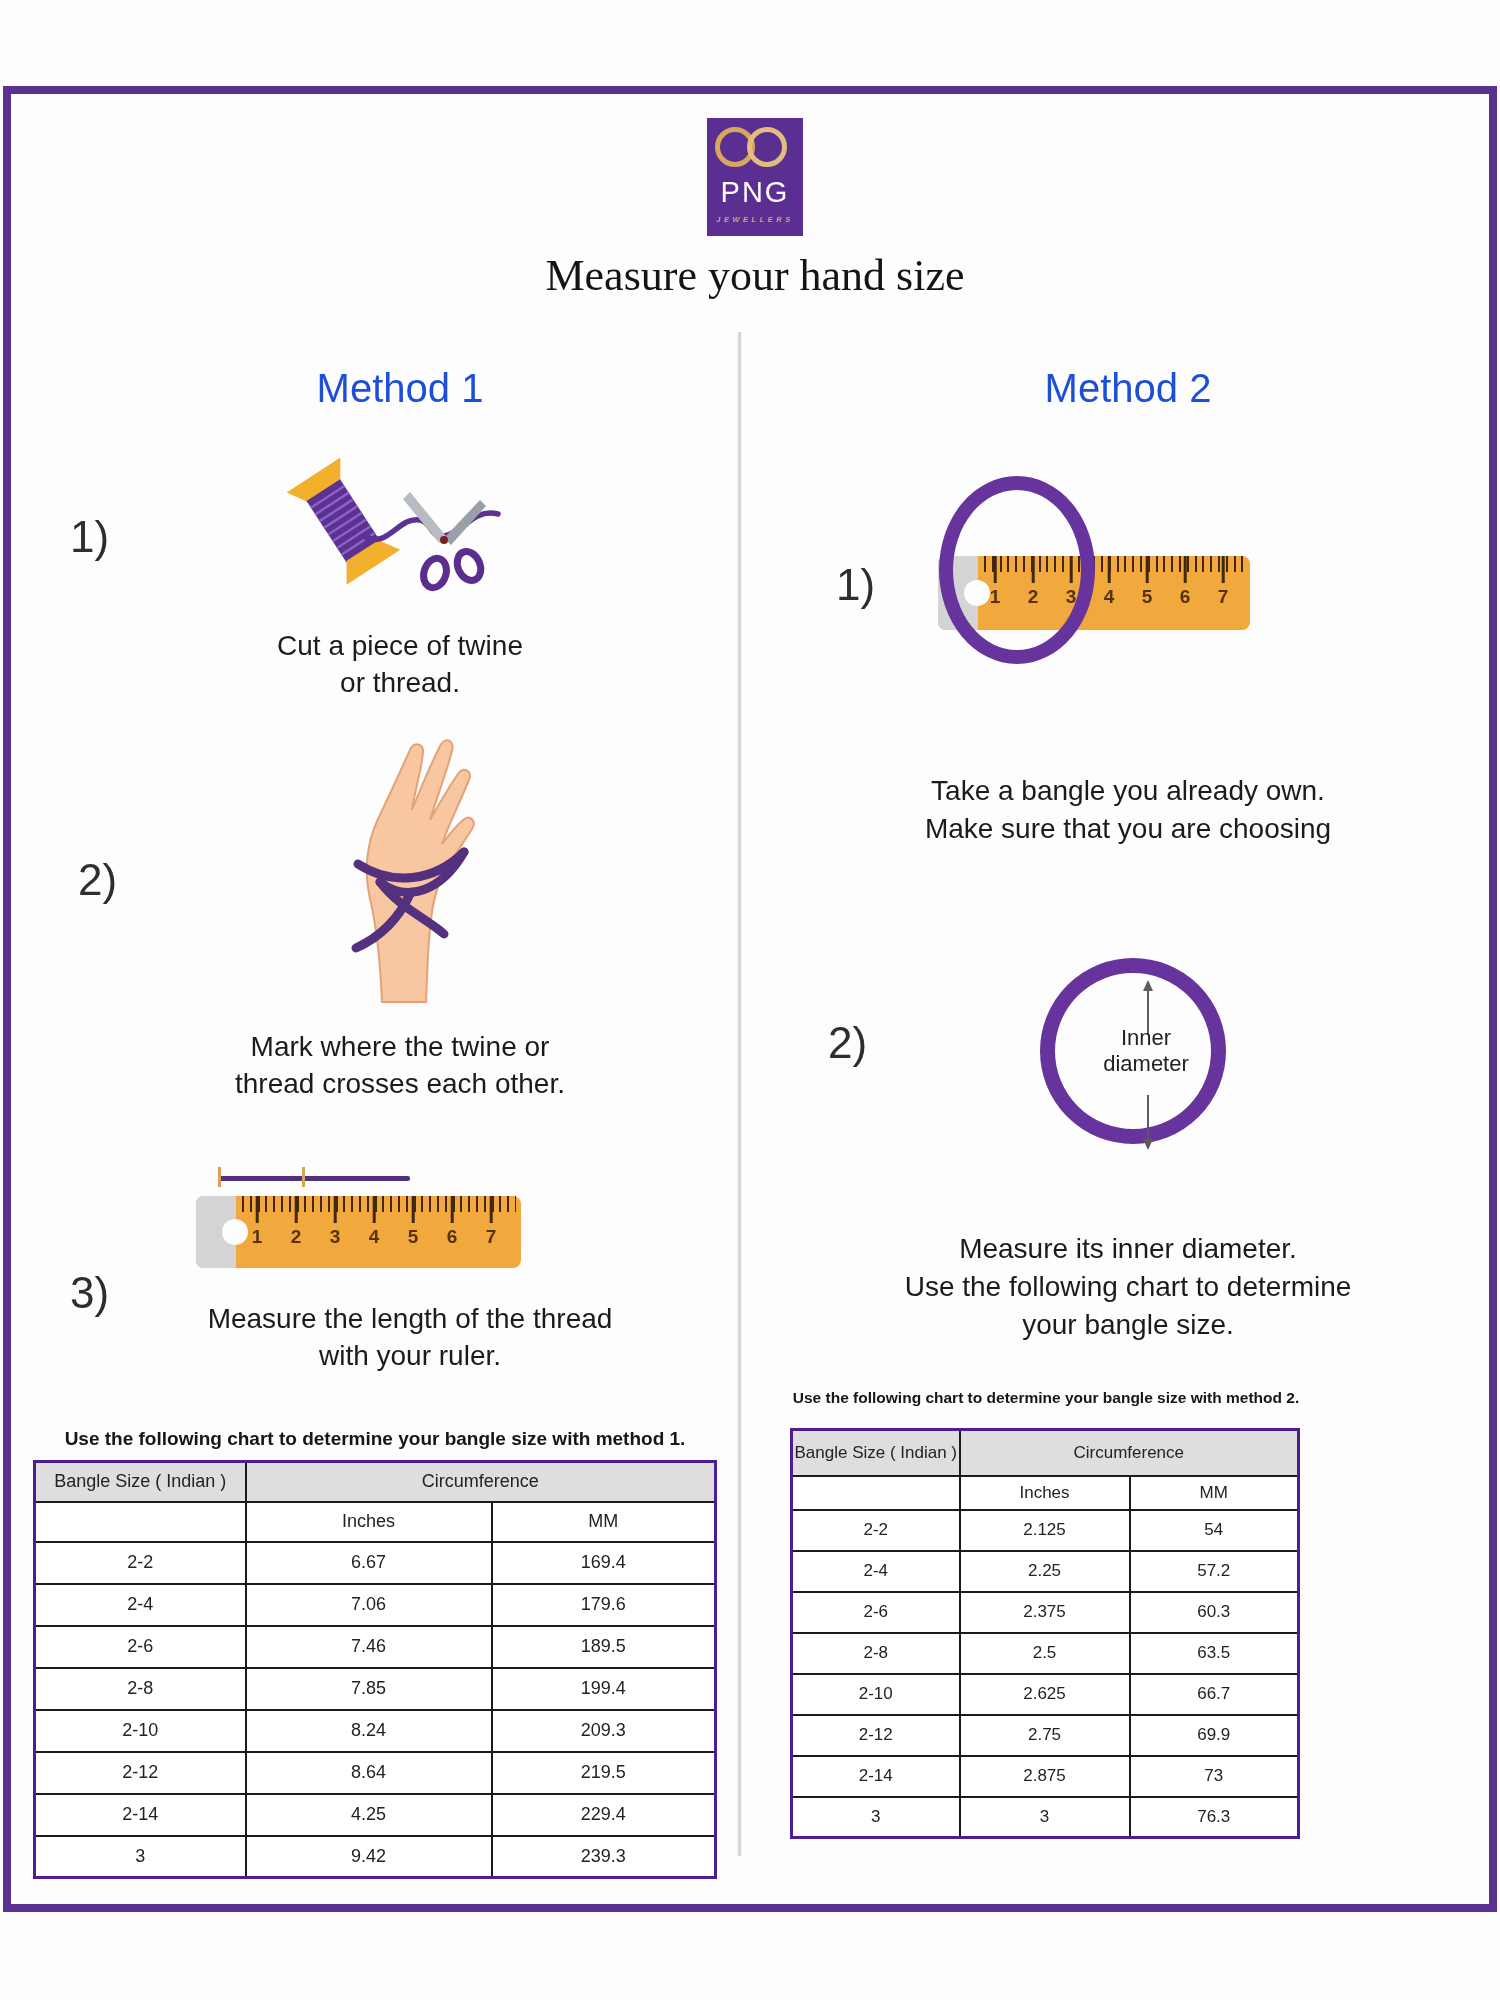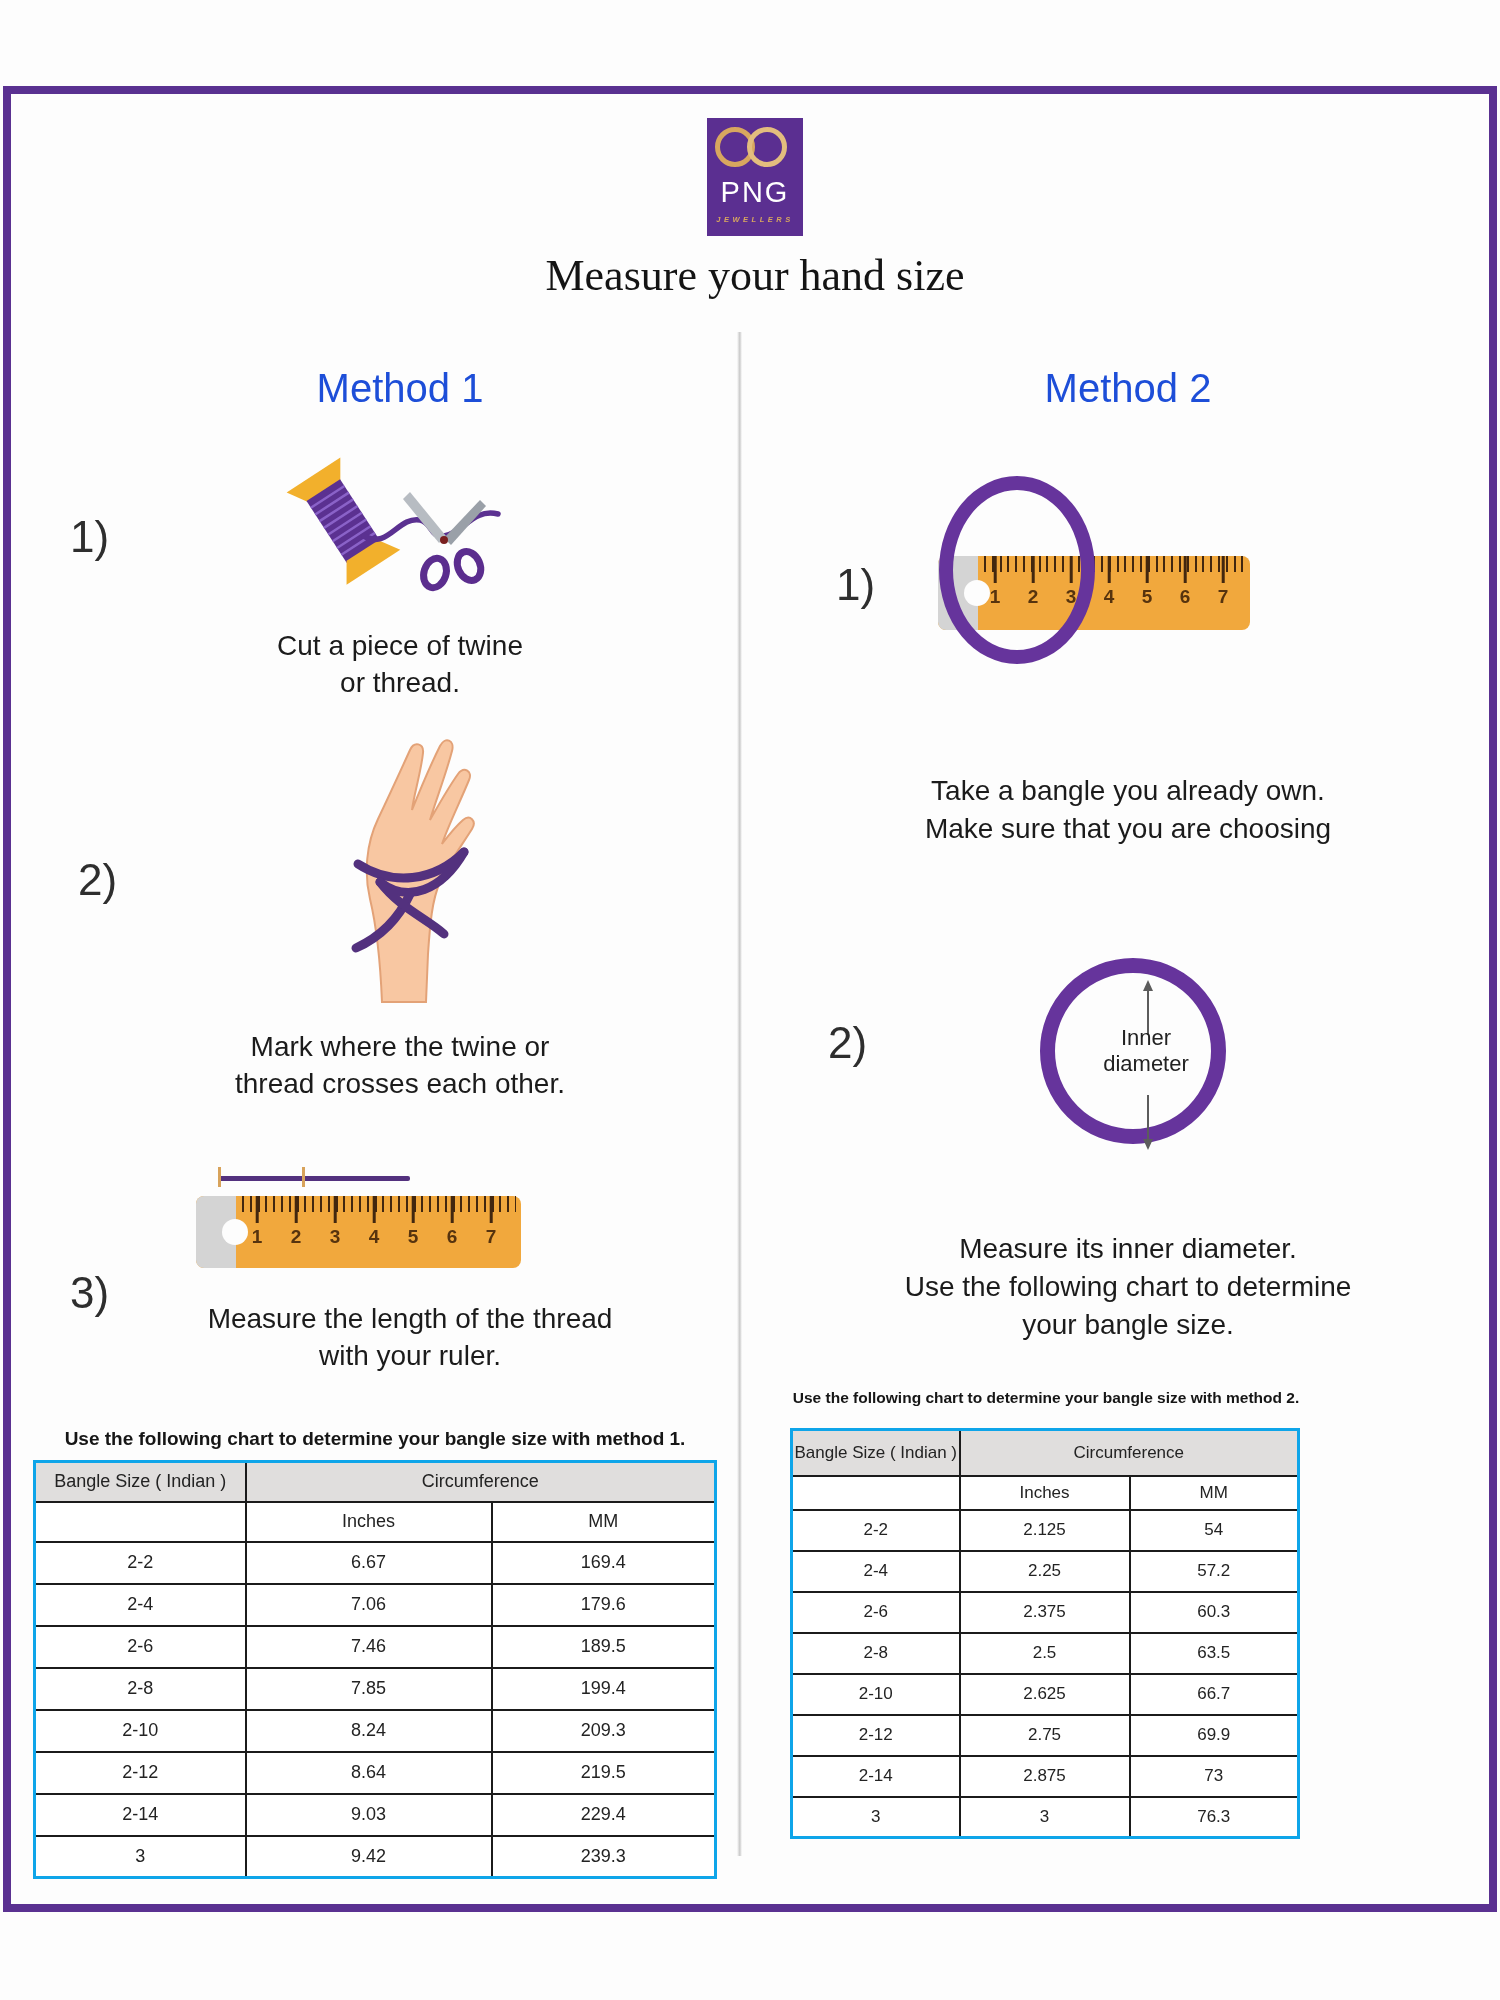--- a/index.html
+++ b/index.html
@@ -43,21 +43,21 @@
   
   .bangle { position:absolute; left:939px; top:476px; width:156px; height:188px; border:14px solid #66349c; border-radius:50%; z-index:3; }
   .inner-circle { position:absolute; left:1040px; top:958px; width:186px; height:186px; border:15px solid #66349c; border-radius:50%; z-index:2; }
   .inner-label { position:absolute; left:0; top:50%; width:100%; transform:translateY(-50%); text-align:center; font-size:22px; color:#222; background:transparent;padding-left:26px; }
 
   
   .note { position:absolute; font-weight:700; color:#161616; text-align:center; }
   .note.n1 { left:33px; top:1428px; width:684px; font-size:19px; }
   .note.n2 { left:792px; top:1389px; width:508px; font-size:15.5px; }
 
-  table.chart { position:absolute; border-collapse:collapse; table-layout:fixed; background:#fff; border:3px solid #0ea5e9; }
+  table.chart { position:absolute; border-collapse:collapse; table-layout:fixed; background:#fff; border:3px solid #4c1d95; }
   table.chart td { border:2px solid #1b1b1b; text-align:center; vertical-align:middle; color:#232323; }
   table.t1 { left:33px; top:1460px; width:684px; font-size:18px; }
   table.t2 { left:790px; top:1428px; width:510px; font-size:17px; }
   tr.hrow td { background:#e0dedd; }
   .t1 tr.hrow td { height:40px; }
   .t1 tr.shrow td { height:40px; }
   .t1 tr.drow td { height:42px; }
   .t2 tr.hrow td { height:46px; }
   .t2 tr.shrow td { height:34px; }
   .t2 tr.drow td { height:41px; }
@@ -221,21 +221,21 @@
         <td>8.24</td>
         <td>209.3</td>
       </tr>
   <tr class="drow">
         <td>2-12</td>
         <td>8.64</td>
         <td>219.5</td>
       </tr>
   <tr class="drow">
         <td>2-14</td>
-        <td>9.03</td>
+        <td>4.25</td>
         <td>229.4</td>
       </tr>
   <tr class="drow">
         <td>3</td>
         <td>9.42</td>
         <td>239.3</td>
       </tr>
 </tbody>
   </table>
 

